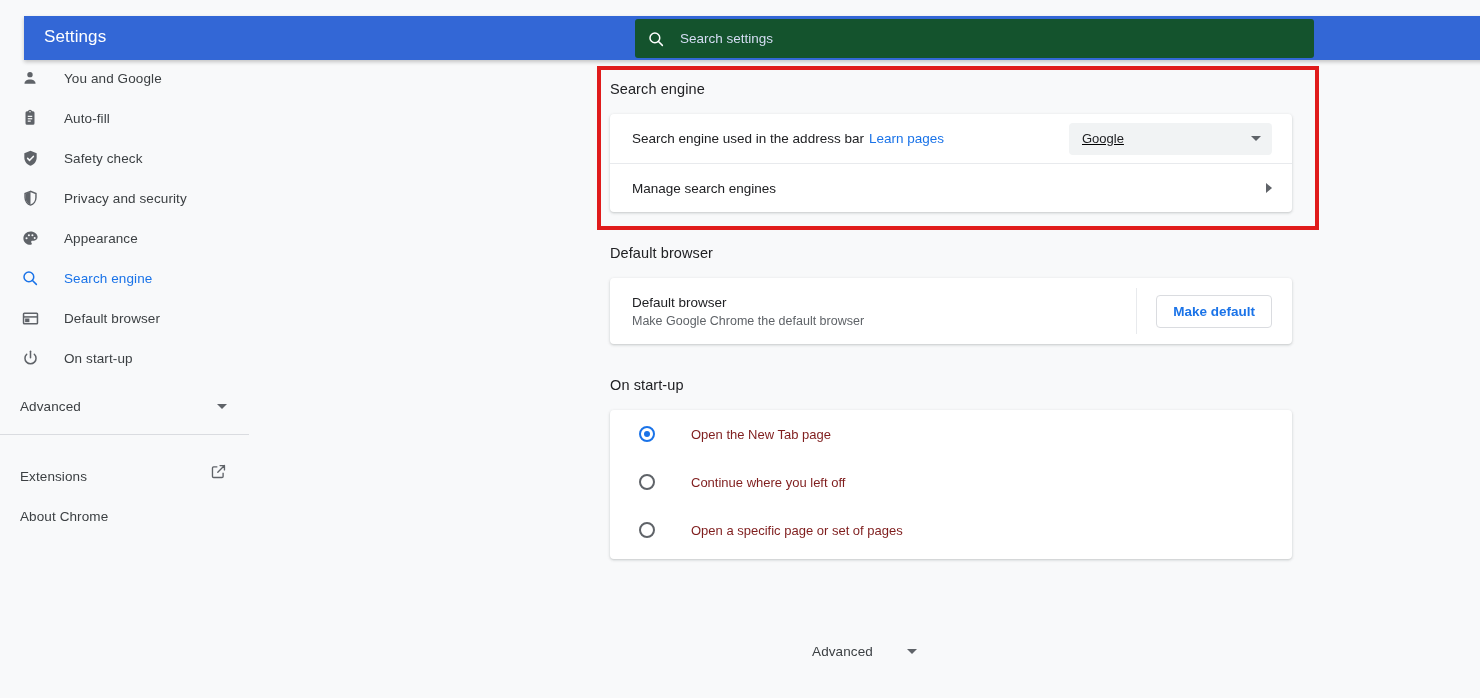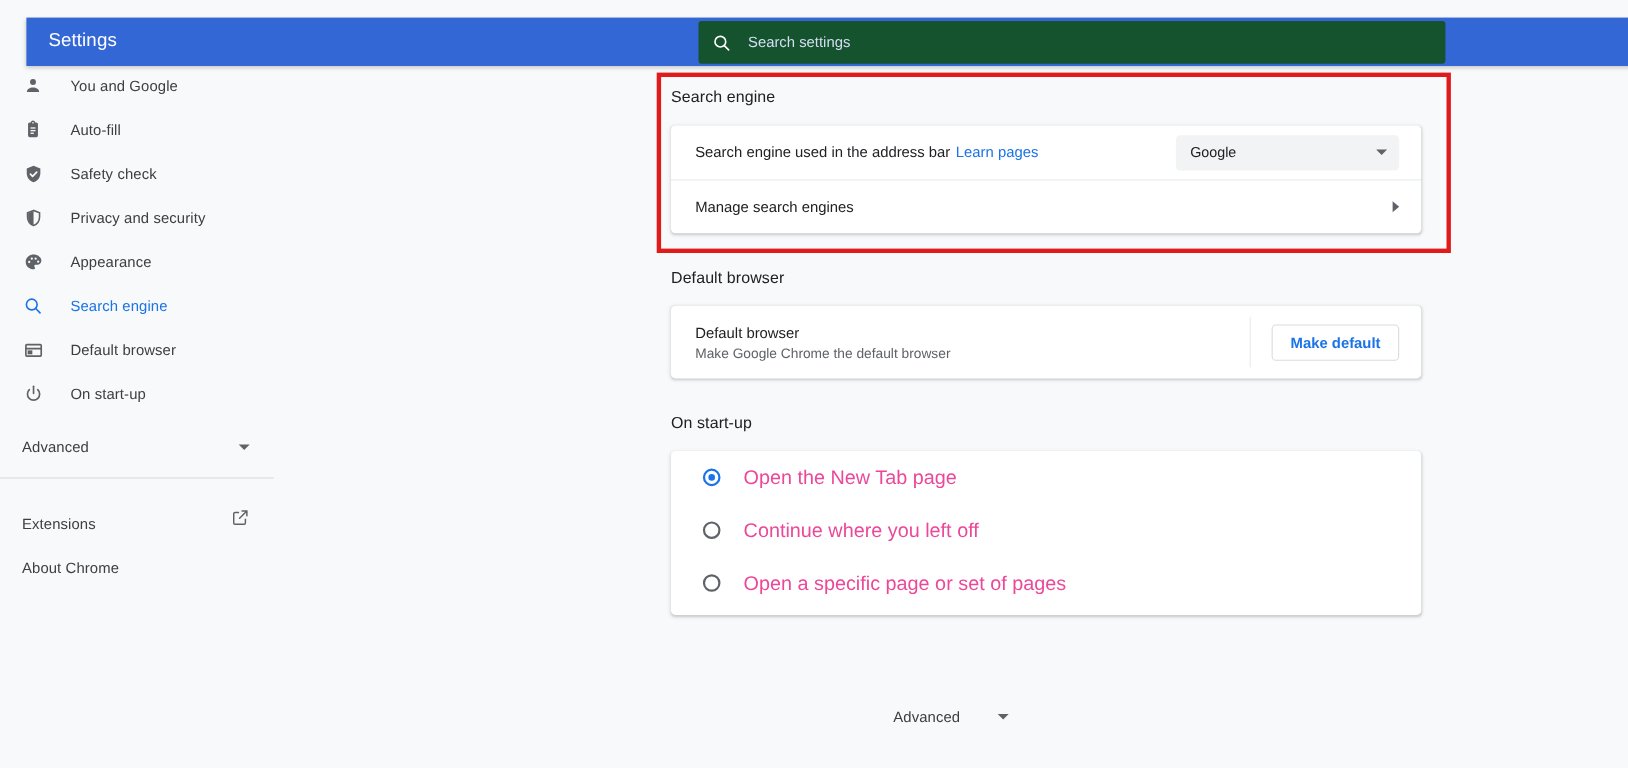--- a/index.html
+++ b/index.html
@@ -109,20 +109,21 @@
   .link { color: #1a73e8; text-decoration: none; cursor: pointer; }
   .grow { flex: 1; }
 
   .select-box {
     width: 203px; height: 32px;
     background: #f1f3f4;
     border-radius: 4px;
     display: flex; align-items: center;
     padding: 0 11px 0 13px;
     cursor: pointer;
+    text-decoration: underline;
   }
   .select-value { font-size: 13px; color: #202124; flex: 1; }
 
   .chev-down {
     width: 0; height: 0;
     border-left: 5px solid transparent;
     border-right: 5px solid transparent;
     border-top: 5px solid #5f6368;
   }
   .chev-right {
@@ -149,21 +150,21 @@
     width: 16px; height: 16px; border-radius: 50%;
     border: 2px solid #5f6368;
     position: relative; flex: 0 0 16px;
   }
   .radio.checked { border-color: #1a73e8; }
   .radio.checked::after {
     content: ""; position: absolute;
     left: 3px; top: 3px; width: 6px; height: 6px;
     border-radius: 50%; background: #1a73e8;
   }
-  .radio-label { margin-left: 21px; font-size: 18px; color: #ec4899; }
+  .radio-label { margin-left: 36px; font-size: 13px; color: #7f1d1d; }
 
   .advanced-footer {
     position: absolute; left: 0; top: 600px; width: 1231px;
     display: flex; align-items: center; justify-content: center;
     cursor: pointer;
   }
   .advanced-footer .nav-label { margin-left: 0; font-size: 13.5px; }
   .advanced-footer .chev-down { margin-left: 34px; }
 
   

